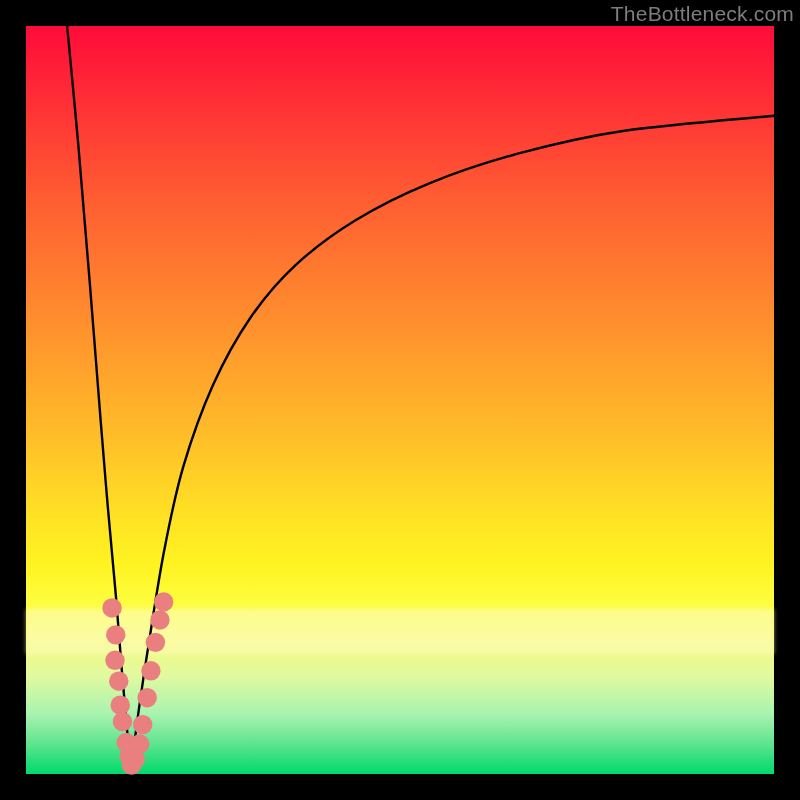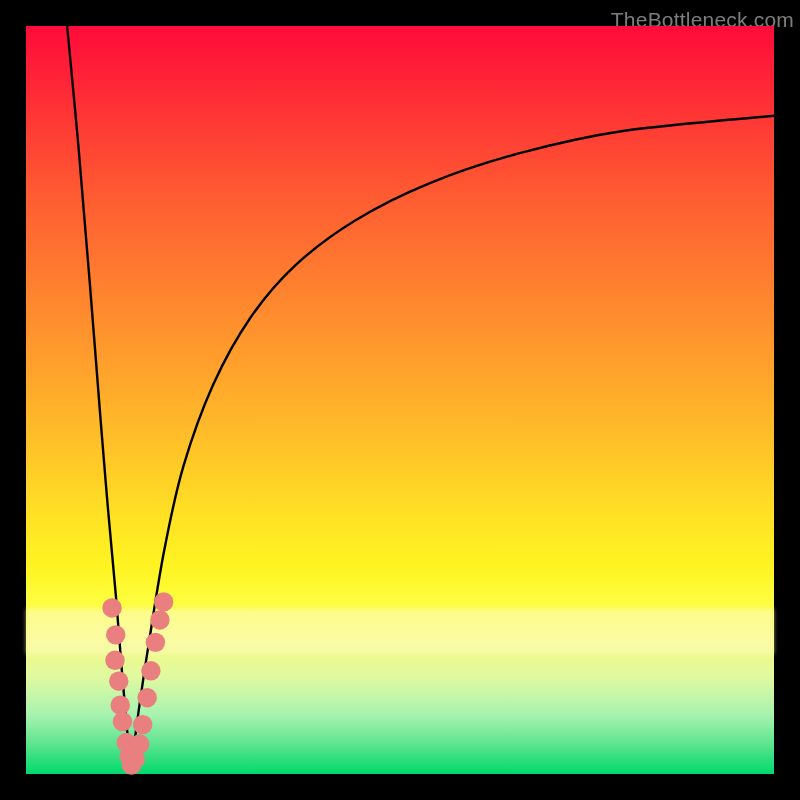--- a/index.html
+++ b/index.html
@@ -57,21 +57,21 @@
     stroke-width: 2.4;
     stroke-linecap: round;
     stroke-linejoin: round;
   }
   .dot {
     fill: #e97f7f;
     stroke: none;
   }
   .watermark {
     position: absolute;
-    top: 8px;
+    top: 2px;
     right: 6px;
     color: #7d7d7d;
     font-size: 21px;
     letter-spacing: 0.2px;
     font-weight: 500;
     user-select: none;
     text-align: center;
   }
 </style>
 </head>

